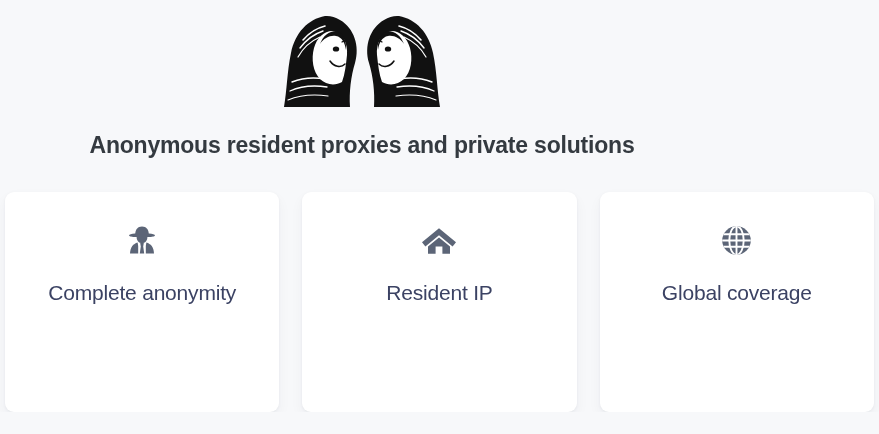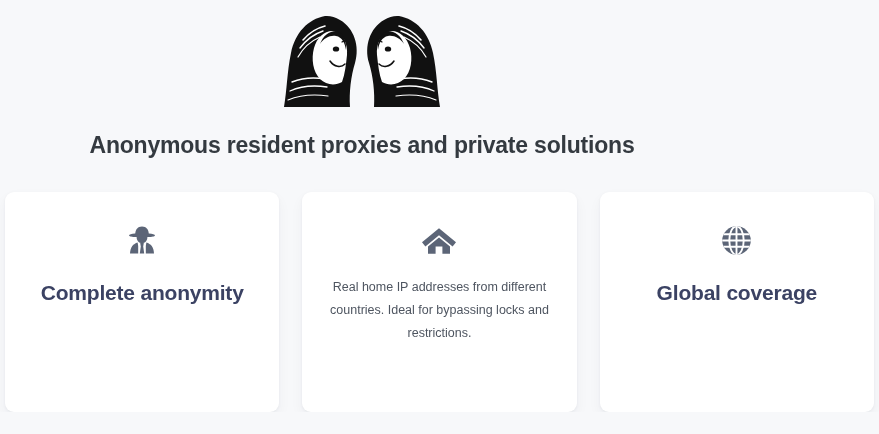--- a/index.html
+++ b/index.html
@@ -82,21 +82,21 @@
     justify-content: center;
     color: #5c6577;
   }
   .card-icon svg {
     display: block;
   }
 
   .card-title {
     margin: 23px 0 0 0;
     font-size: 21px;
-    font-weight: bold;
+    font-weight: normal;
     color: #3b4263;
     letter-spacing: -0.2px;
     line-height: 1.15;
     text-align: center;
   }
 
   .card-text {
     margin: 18px 0 0 0;
     font-size: 12.5px;
     line-height: 1.85;
@@ -189,21 +189,21 @@
 
     <div class="card">
       <div class="card-icon">
         <svg width="36" height="34" viewBox="0 0 36 34" xmlns="http://www.w3.org/2000/svg">
 
           <path fill="currentColor" d="M18 5.2 L35 19.2 L31.6 23.4 L18 12.2 L4.4 23.4 L1 19.2 Z"></path>
 
           <path fill="currentColor" d="M18 14.6 L29 23.6 L29 30.8 L21.4 30.8 L21.4 23.6 L14.6 23.6 L14.6 30.8 L7 30.8 L7 23.6 Z"></path>
         </svg>
       </div>
-      <p class="card-text">Real home IP addresses from different countries. Ideal for bypassing locks and restrictions.</p>
+      <h2 class="card-title">Resident IP</h2>
     </div>
 
     <div class="card">
       <div class="card-icon">
         <svg width="33" height="33" viewBox="0 0 33 33" xmlns="http://www.w3.org/2000/svg">
           <defs>
             <clipPath id="globeClip">
               <circle cx="16.5" cy="16.5" r="14.3"></circle>
             </clipPath>
           </defs>

